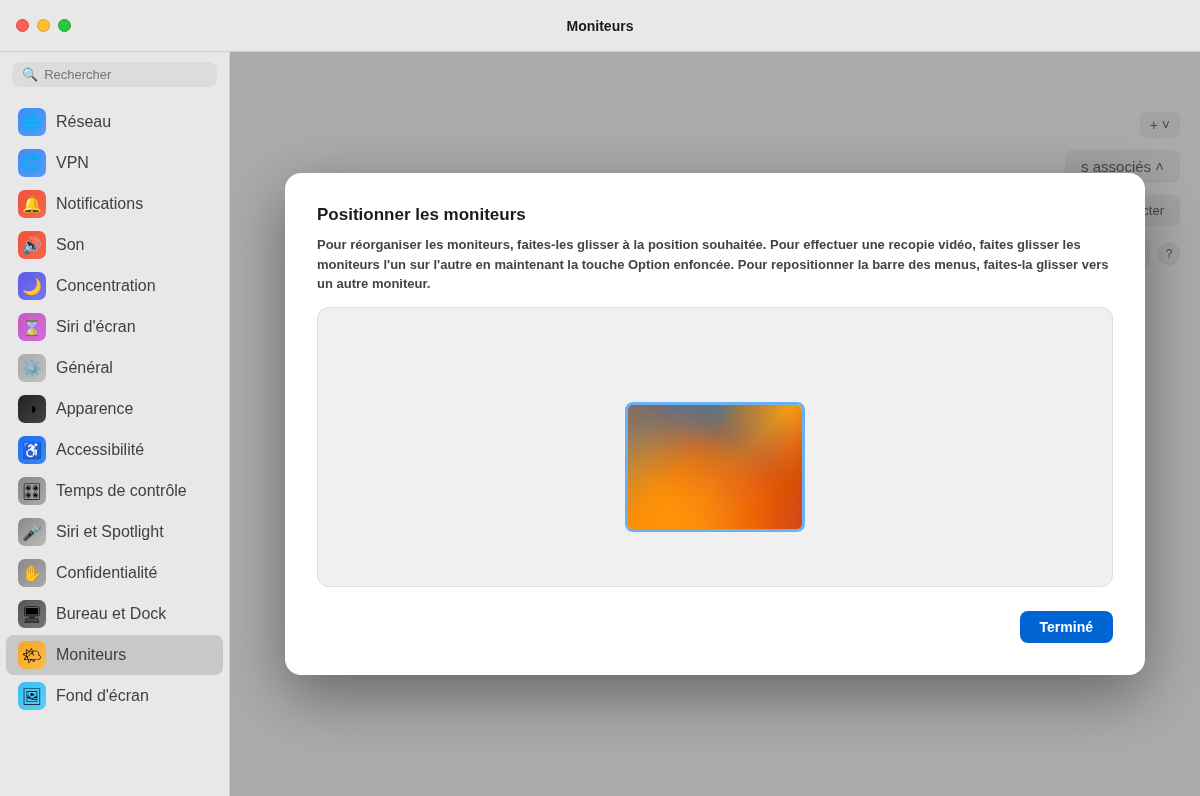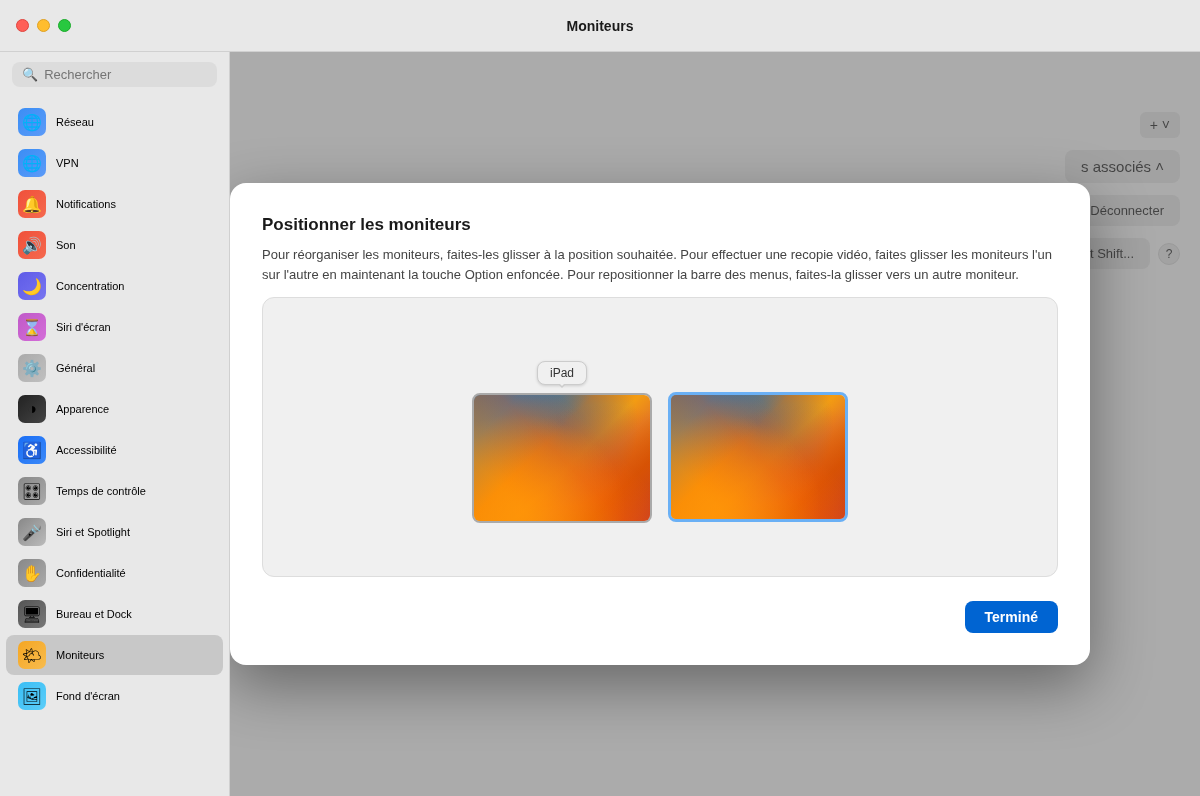--- a/index.html
+++ b/index.html
@@ -125,22 +125,22 @@
       height: 28px;
       border-radius: 7px;
       display: flex;
       align-items: center;
       justify-content: center;
       font-size: 16px;
       flex-shrink: 0;
     }
 
     .sidebar-item-label {
-      font-size: 11px;
-      color: #000000;
+      font-size: 16px;
+      color: #404040;
       white-space: nowrap;
       overflow: hidden;
       text-overflow: ellipsis;
     }
 
     
     .icon-reseau { background: linear-gradient(135deg, #3a8ef5, #5b9af8); }
     .icon-vpn { background: linear-gradient(135deg, #3a8ef5, #5b9af8); }
     .icon-notifications { background: linear-gradient(135deg, #f0503a, #f5694e); }
     .icon-son { background: linear-gradient(135deg, #f0503a, #f5694e); }
@@ -221,21 +221,21 @@
       cursor: pointer;
     }
 
     
     .modal-overlay {
       position: absolute;
       inset: 0;
       background: rgba(0, 0, 0, 0.3);
       display: flex;
       align-items: center;
-      justify-content: flex-start;
+      justify-content: center;
       z-index: 10;
     }
 
     
     .modal {
       background: #ffffff;
       border-radius: 16px;
       width: 860px;
       max-width: 90%;
       padding: 32px;
@@ -248,20 +248,21 @@
       font-weight: 700;
       color: #1a1a1a;
       margin-bottom: 10px;
     }
 
     .modal-description {
       font-size: 13px;
       color: #444;
       line-height: 1.5;
       margin-bottom: 13px;
+      font-weight: bold;
     }
 
     
     .monitor-area {
       background: #f0f0f0;
       border-radius: 12px;
       border: 1px solid #ddd;
       padding: 40px 30px 30px;
       display: flex;
       align-items: center;
@@ -498,26 +499,20 @@
       </div>
 
       <div class="modal-overlay">
         <div class="modal">
 
           <div class="modal-title">Positionner les moniteurs</div>
           <div class="modal-description">Pour réorganiser les moniteurs, faites-les glisser à la position souhaitée. Pour effectuer une recopie vidéo, faites glisser les moniteurs l'un sur l'autre en maintenant la touche Option enfoncée. Pour repositionner la barre des menus, faites-la glisser vers un autre moniteur.</div>
 
           <div class="monitor-area">
 
-            <div class="monitor-thumb-wrapper">
-              <div class="monitor-label-bubble">iPad</div>
-              <div class="monitor-thumb">
-                <div class="wallpaper-ventura"></div>
-              </div>
-            </div>
 
             <div class="monitor-thumb-wrapper" style="margin-top:30px;">
               <div class="monitor-thumb selected">
                 <div class="wallpaper-ventura"></div>
               </div>
             </div>
 
           </div>
 
           <div class="modal-footer">

